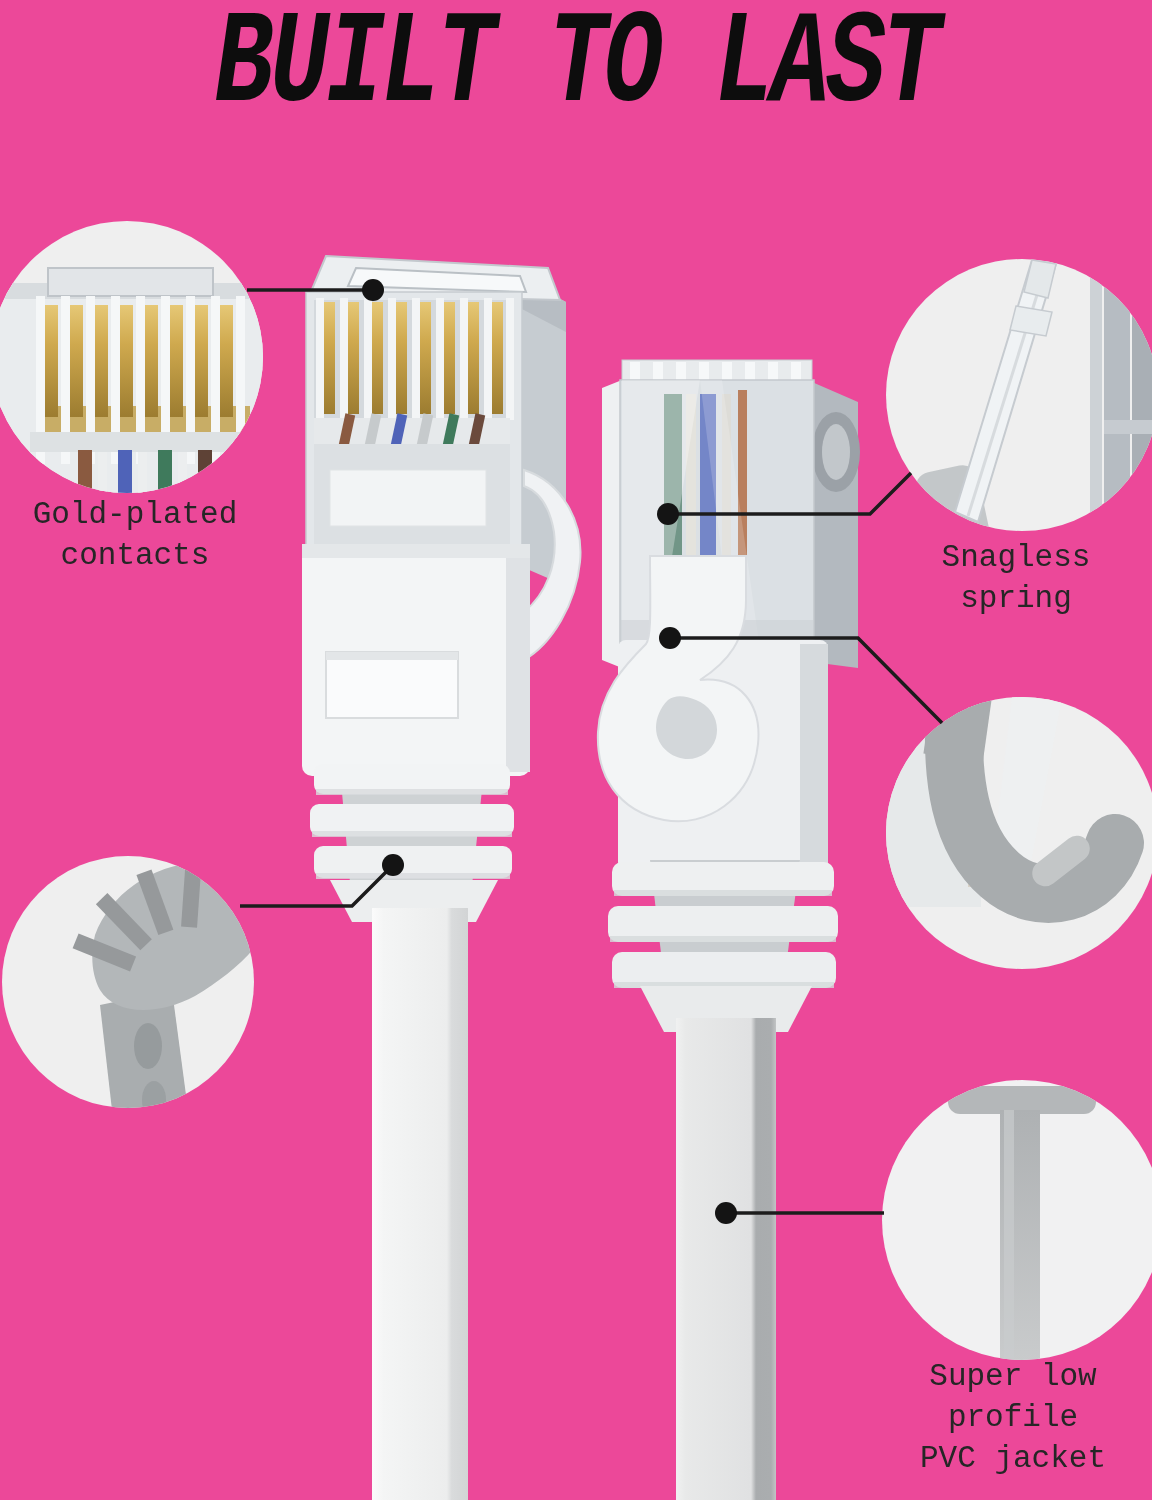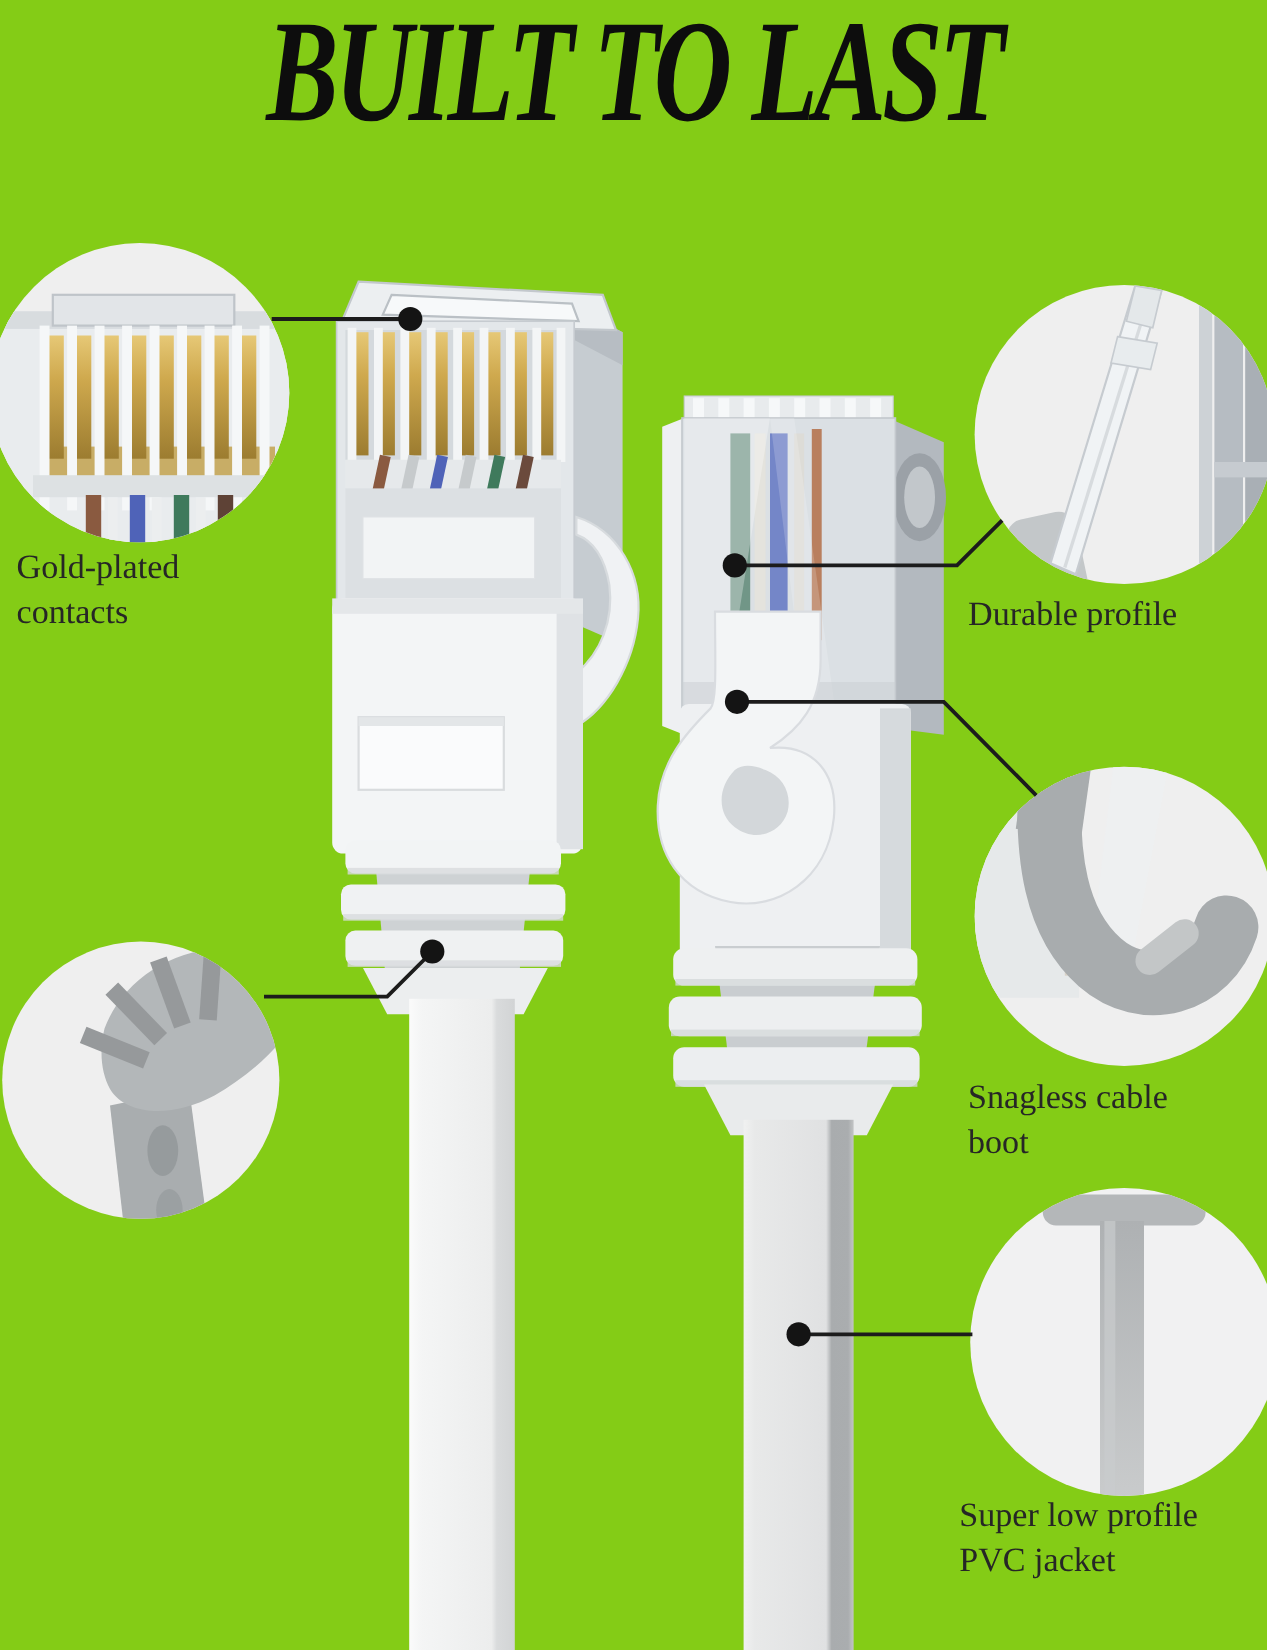--- a/index.html
+++ b/index.html
@@ -1,23 +1,23 @@
 <!DOCTYPE html>
 <html><head>
 <meta charset="utf-8">
 <style>
   html,body{margin:0;padding:0;background:#ffffff;}
-  .stage{position:relative;width:1152px;height:1500px;background:#84cc16;overflow:hidden;
-         font-family:Liberation Serif, serif;}
+  .stage{position:relative;width:1152px;height:1500px;background:#ec4899;overflow:hidden;
+         font-family:Liberation Mono, monospace;}
   .title{position:absolute;left:0;top:-10px;width:1152px;text-align:center;
          font-weight:700;font-style:italic;font-size:112px;letter-spacing:-4px;
          color:#0d0d0d;transform:scale(0.88,1.18);transform-origin:50% 0;
          white-space:nowrap;}
   .label{position:absolute;font-size:31px;line-height:1.33;color:#262626;
-         text-align:left;white-space:pre-line;}
+         text-align:center;white-space:pre-line;}
   .label-gold   {left:15px;  top:494px;  width:240px;}
   .label-spring {left:880px; top:537px;  width:272px;}
   .label-boot   {left:880px; top:976px;  width:272px;}
   .label-strain {left:10px;  top:1116px; width:250px;}
   .label-jacket {left:872px; top:1356px; width:282px;}
   svg{position:absolute;left:0;top:0;}
 </style>
 </head>
 <body>
 
@@ -275,19 +275,17 @@
     <circle cx="670" cy="638" r="11"></circle>
     <circle cx="393" cy="865" r="11"></circle>
     <circle cx="726" cy="1213" r="11"></circle>
   </g>
 </svg>
 
 <div class="title">BUILT TO LAST</div>
 
 <div class="label label-gold">Gold-plated
 contacts</div>
-<div class="label label-spring">Durable profile</div>
-<div class="label label-boot">Snagless cable
-boot</div>
+<div class="label label-spring">Snagless spring</div>
 <div class="label label-jacket">Super low profile
 PVC jacket</div>
 
 </div>
 
 </body></html>

